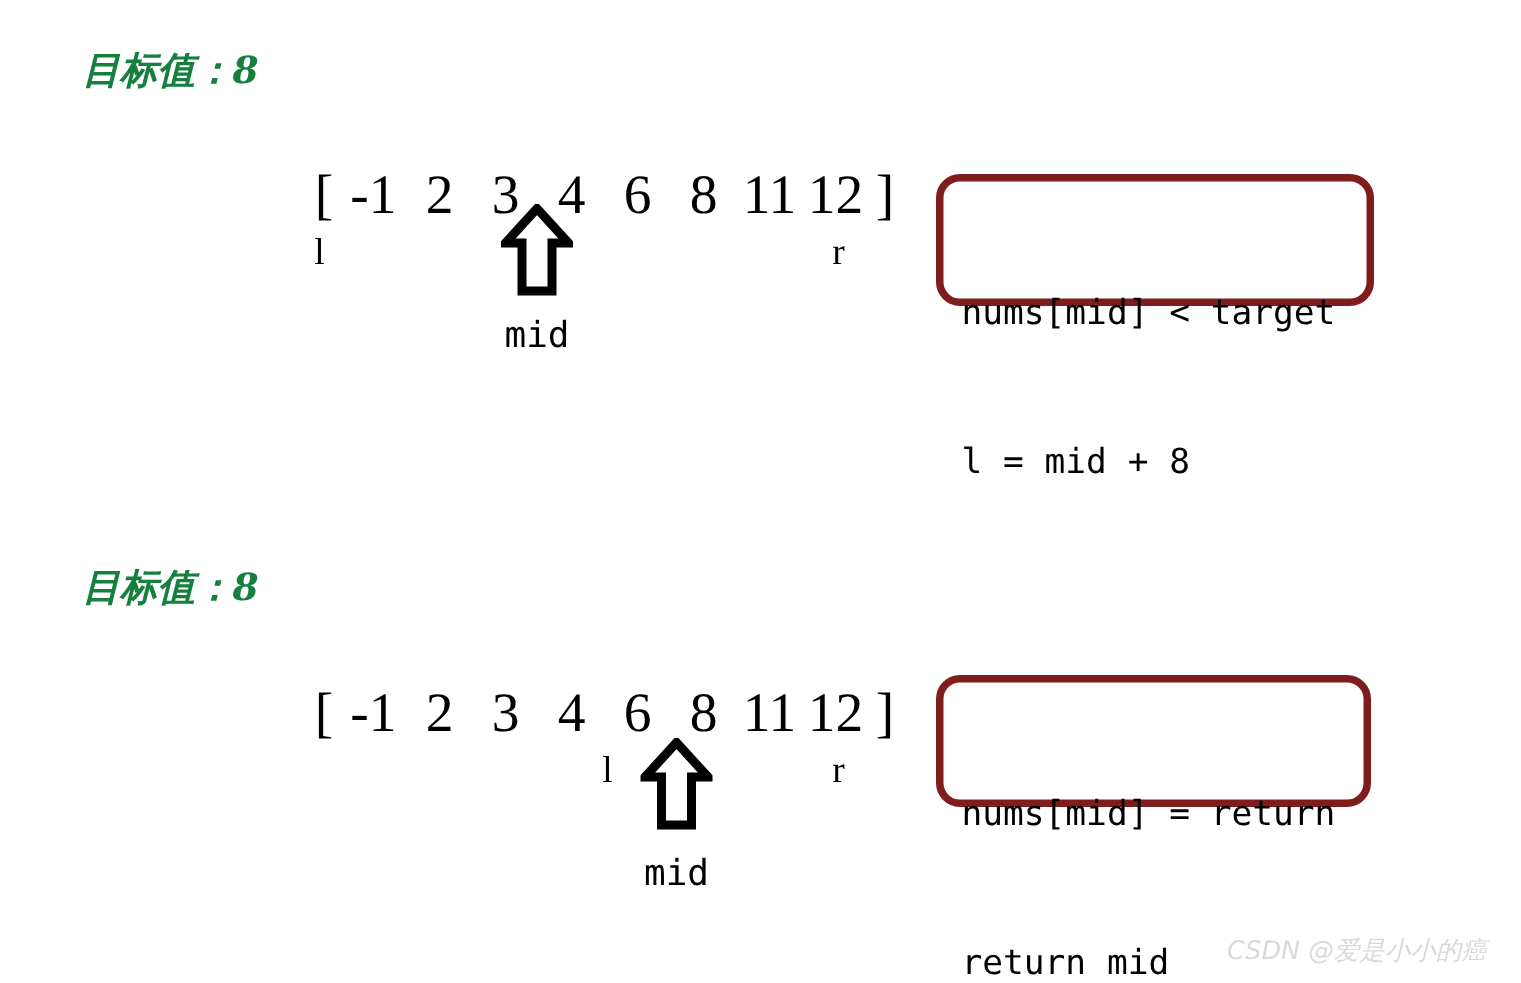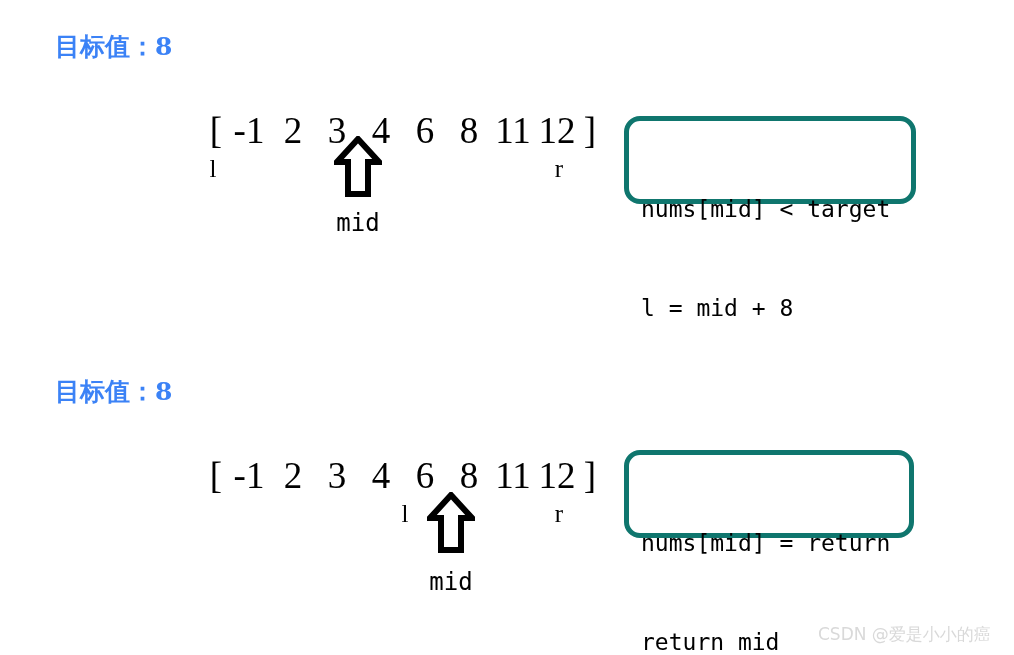--- a/index.html
+++ b/index.html
@@ -23,21 +23,22 @@
     width: 1014px;
   }
 
   .panel-title {
     position: absolute;
     font-family: "DejaVu Serif", "Liberation Serif", serif;
     font-weight: bold;
     font-size: 25px;
     line-height: 30px;
     white-space: pre;
-    color: #3b82f6;
+    color: #15803d;
+    font-style: italic;
   }
 
   .array-row {
     position: absolute;
     font-family: "Liberation Serif", "DejaVu Serif", serif;
     font-size: 37px;
     line-height: 32px;
     white-space: pre;
     letter-spacing: 0px;
     color: #000;
@@ -76,41 +77,42 @@
   }
 
   .arrow {
     position: absolute;
     transform: translateX(-50%);
   }
 
   .callout {
     position: absolute;
     box-sizing: border-box;
-    border: 5px solid #0f766e;
+    border: 5px solid #7f1d1d;
     border-radius: 16px;
     background: #ffffff;
     padding: 6px 12px 8px 12px;
     font-family: "DejaVu Sans Mono", "Liberation Mono", monospace;
     font-size: 23px;
     line-height: 33px;
     color: #000;
     white-space: pre;
   }
   .callout .line {
     display: block;
   }
 
   .watermark {
     position: absolute;
     font-family: "DejaVu Sans", "Liberation Sans", sans-serif;
     font-size: 17px;
     line-height: 22px;
     color: #d9d9d9;
     white-space: pre;
+    font-style: italic;
   }
 </style>
 </head>
 <body>
 
 <div class="panel">
 
   <div class="panel-title" style="left:55px; top:32px;">目标值：8</div>
 
   <div class="array-row" style="left:168px; top:83px;">

